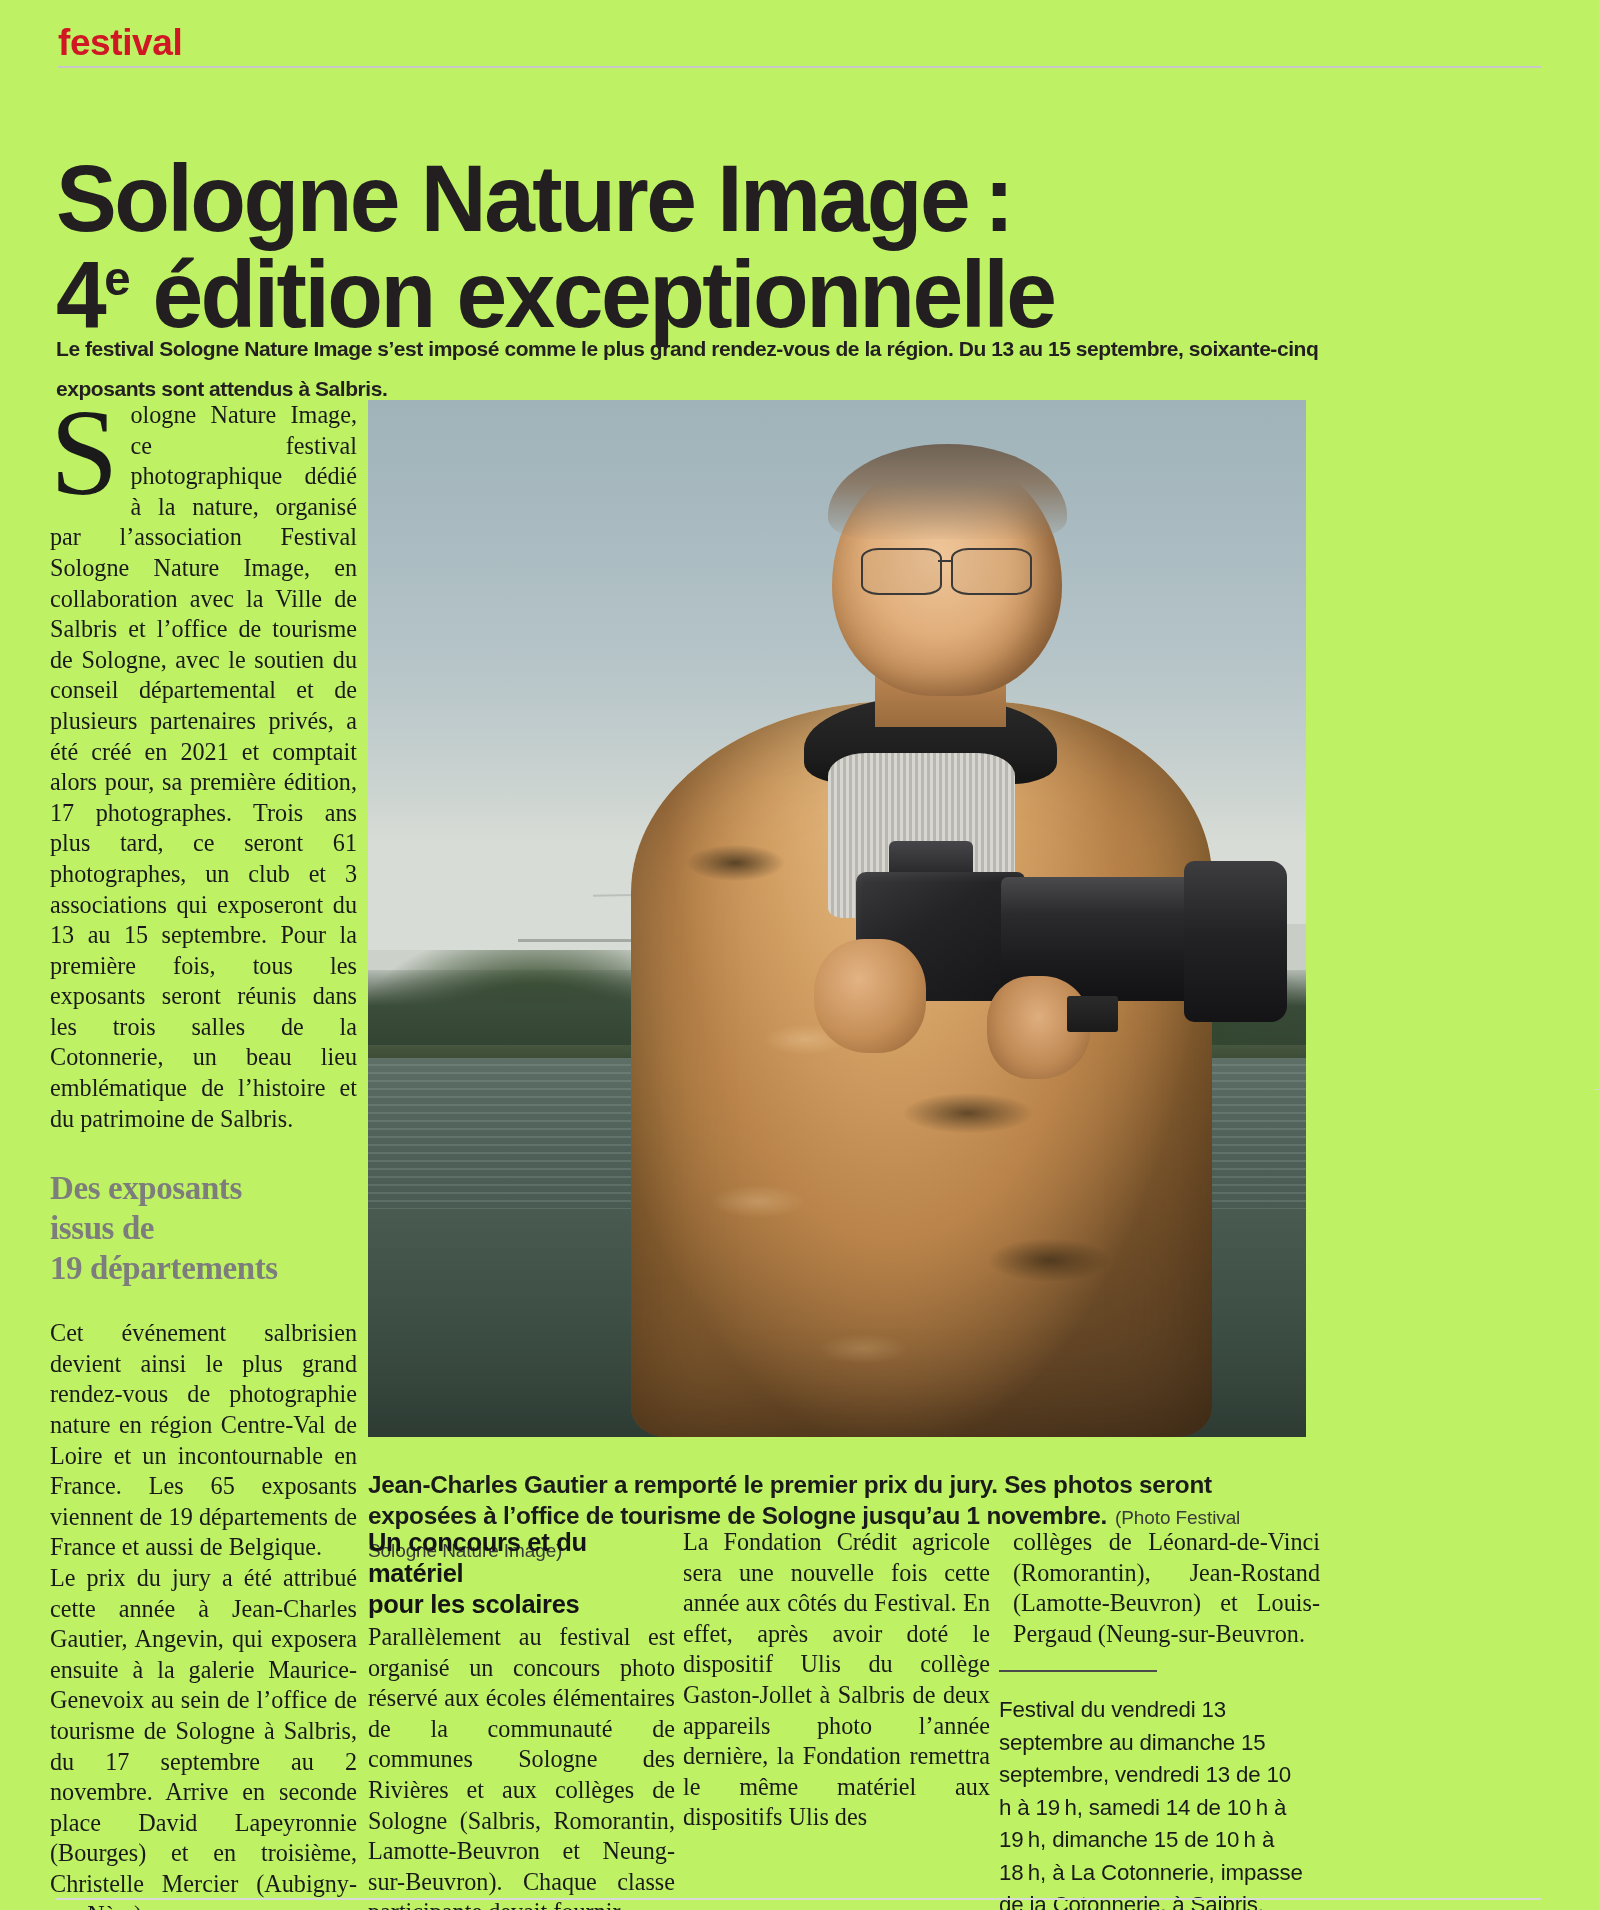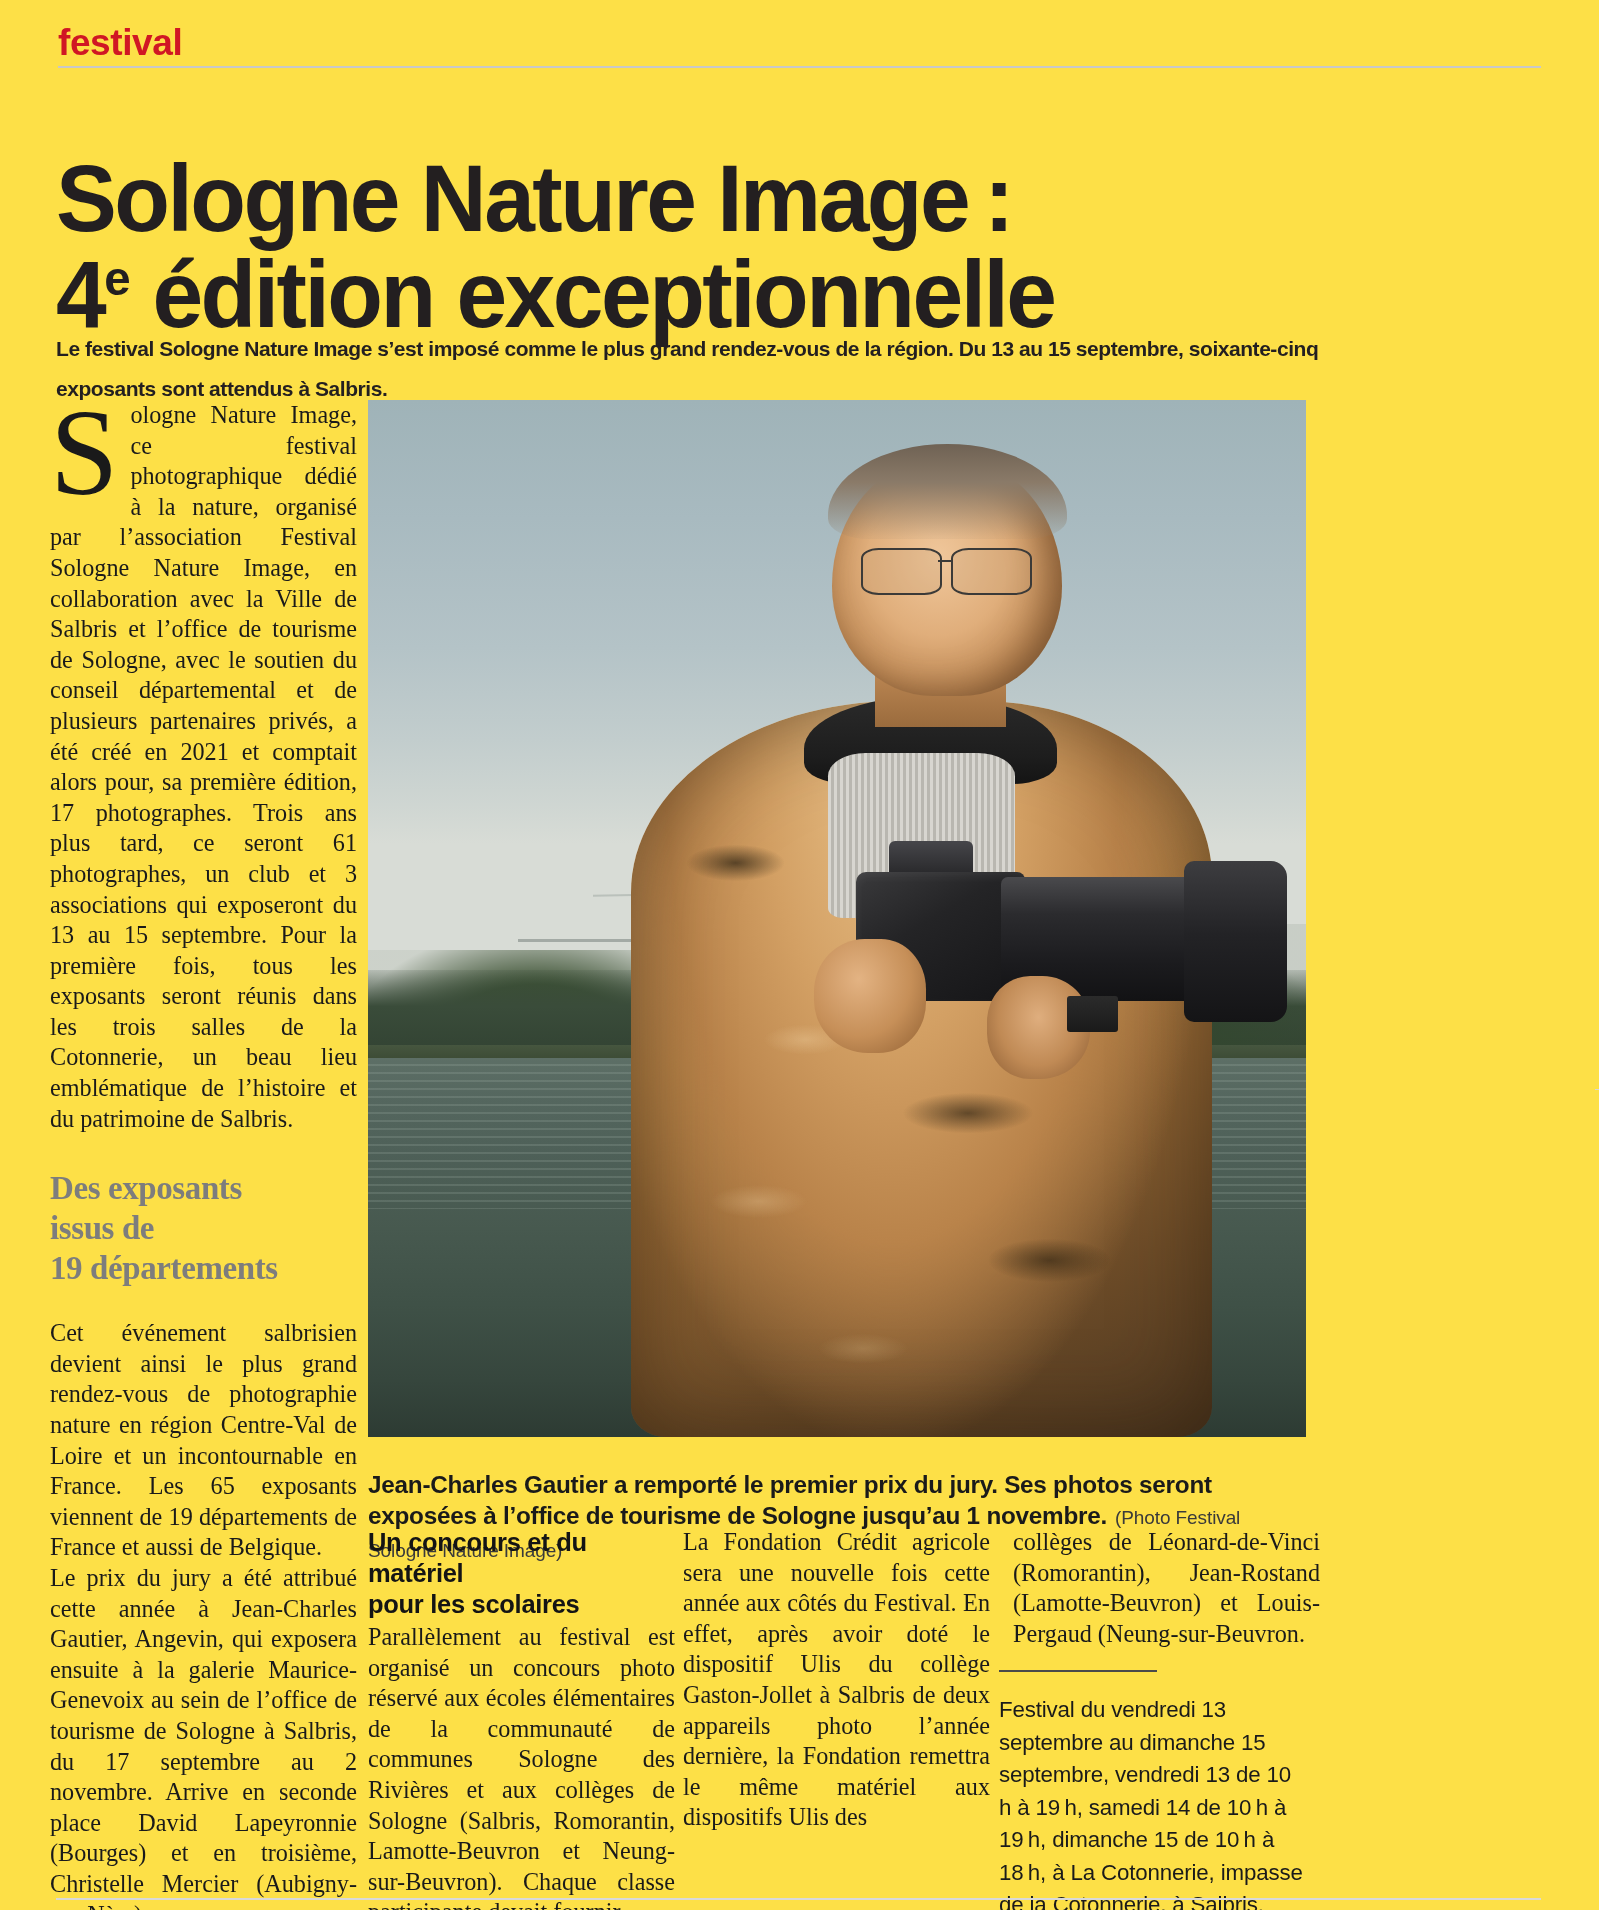--- a/index.html
+++ b/index.html
@@ -16,21 +16,21 @@
     font-family: "Liberation Serif", "DejaVu Serif", serif;
     color: #1a1a1a;
   }
 
   .page {
     position: absolute;
     left: 0;
     top: 0;
     width: 1599px;
     height: 1910px;
-    background: #fde047;
+    background: #bef264;
   }
 
   
   .kicker-wrap {
     position: absolute;
     left: 58px;
     top: 22px;
     width: 1483px;
   }
   .kicker {

